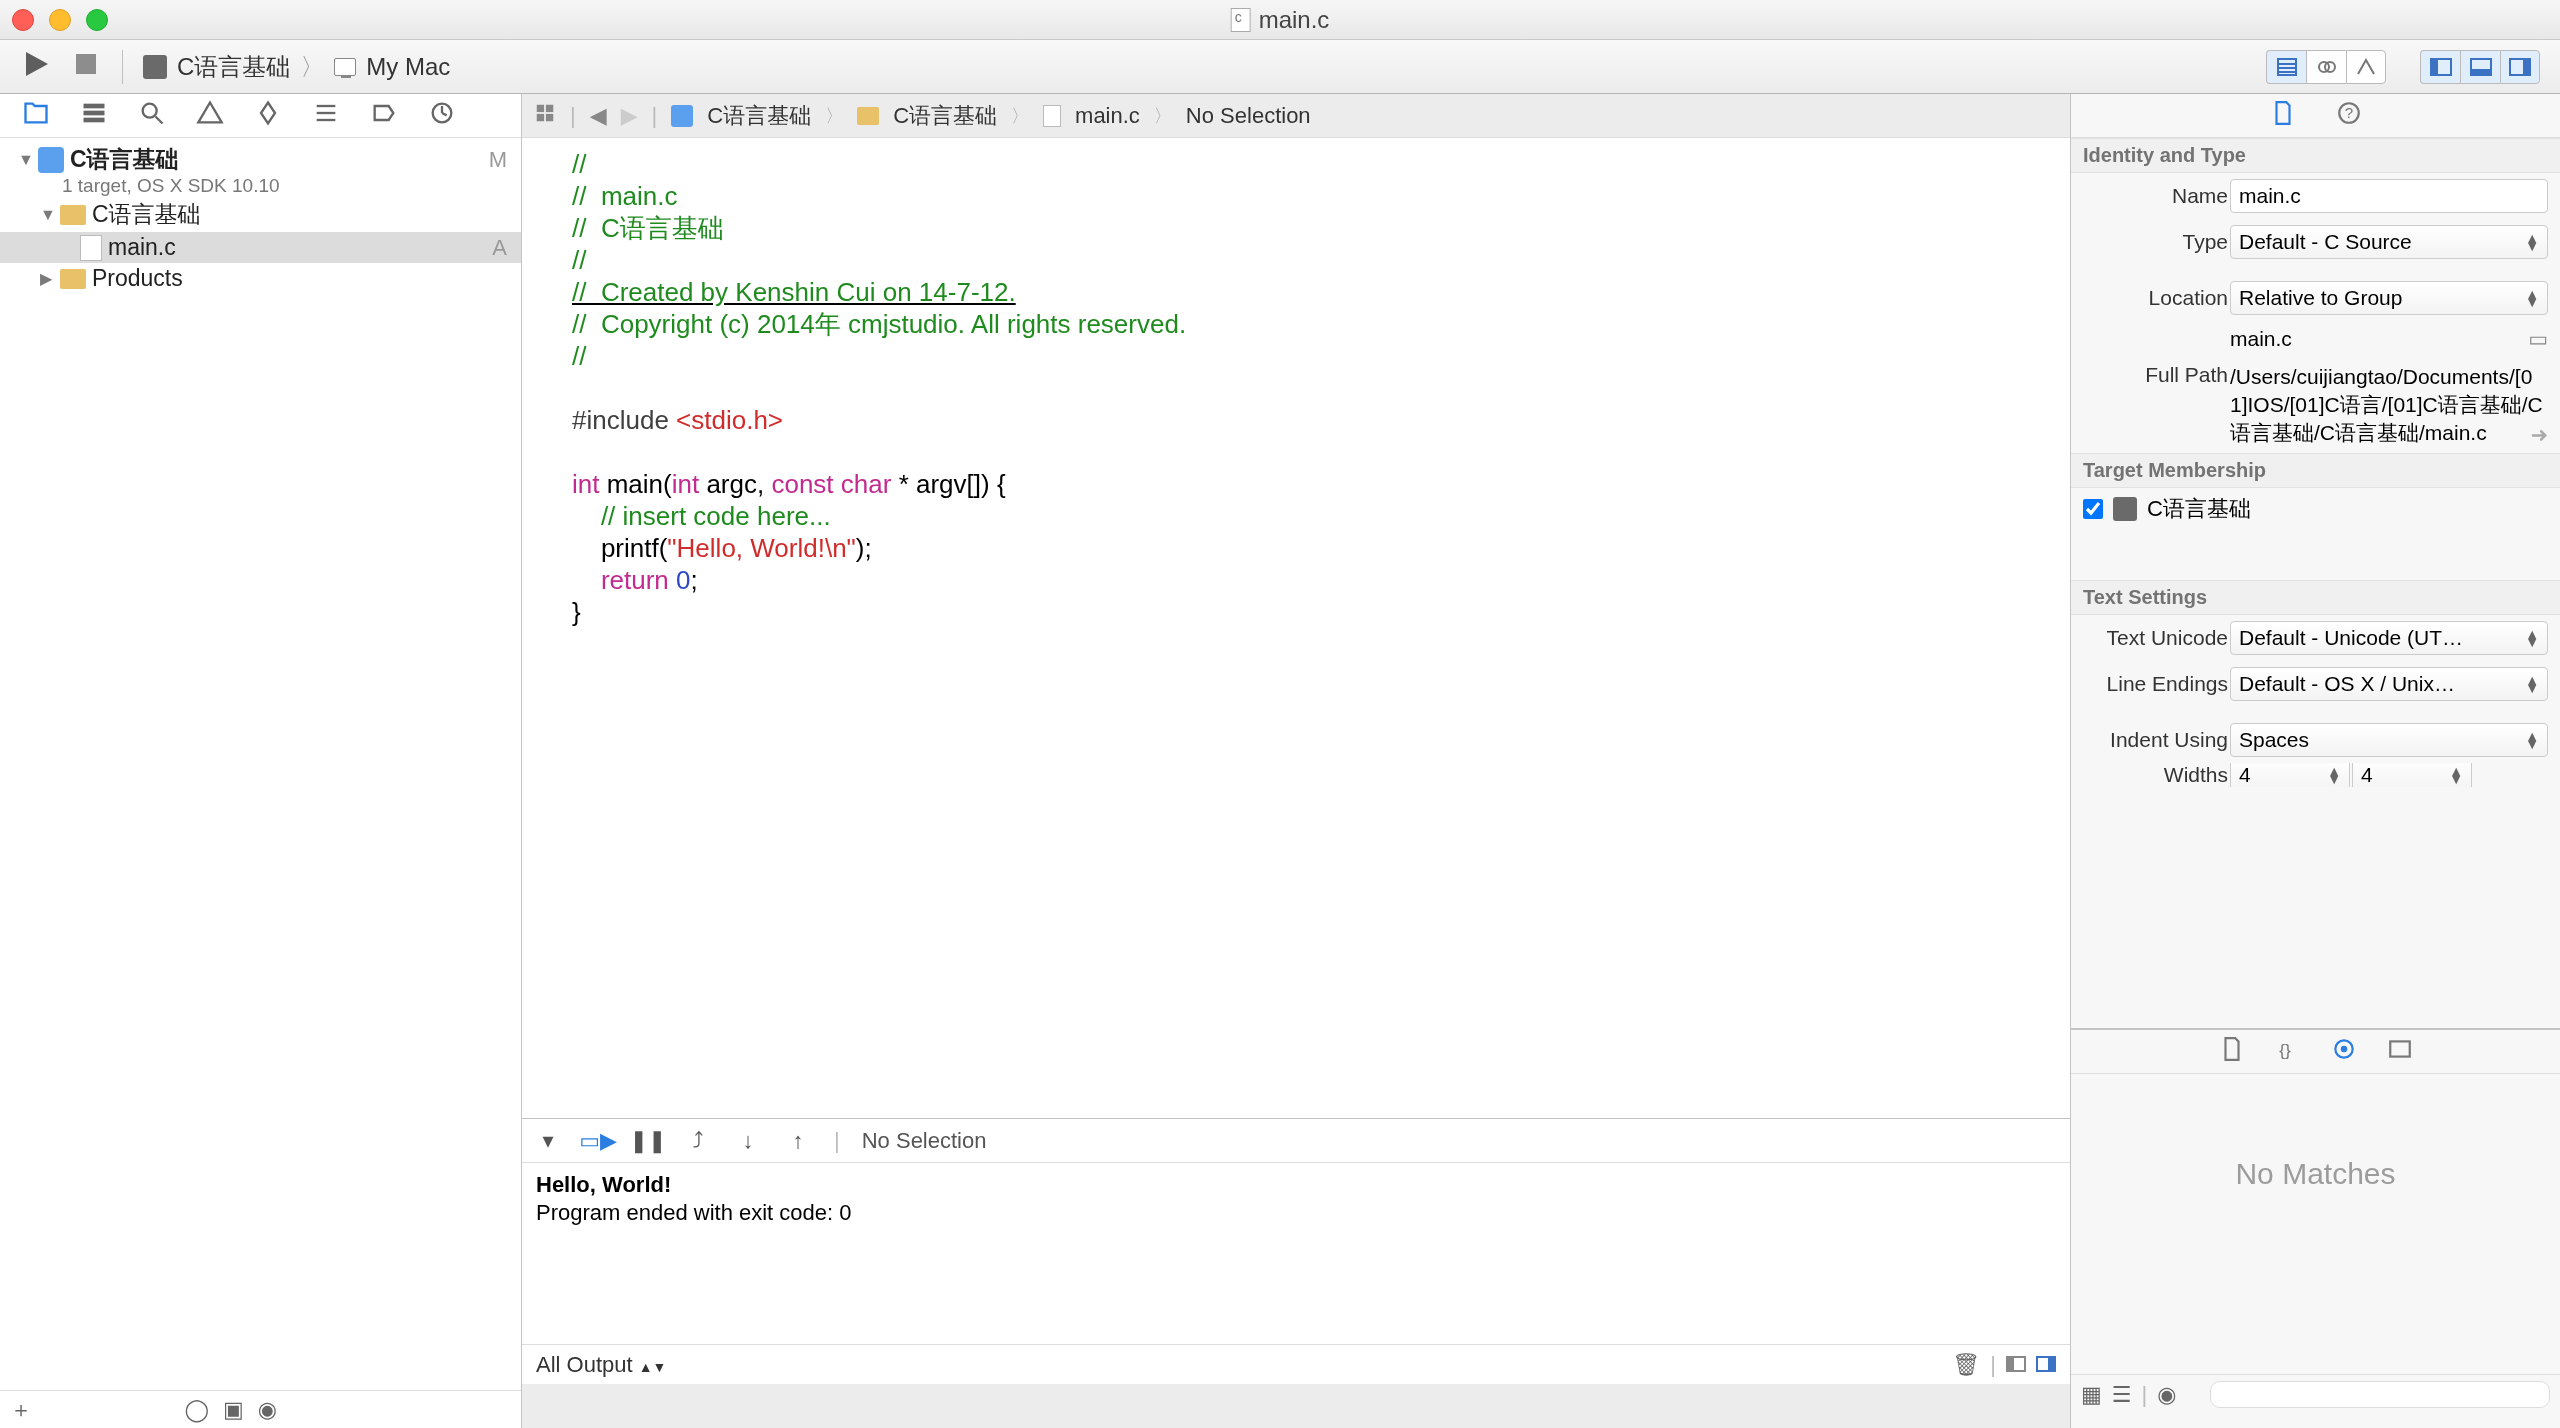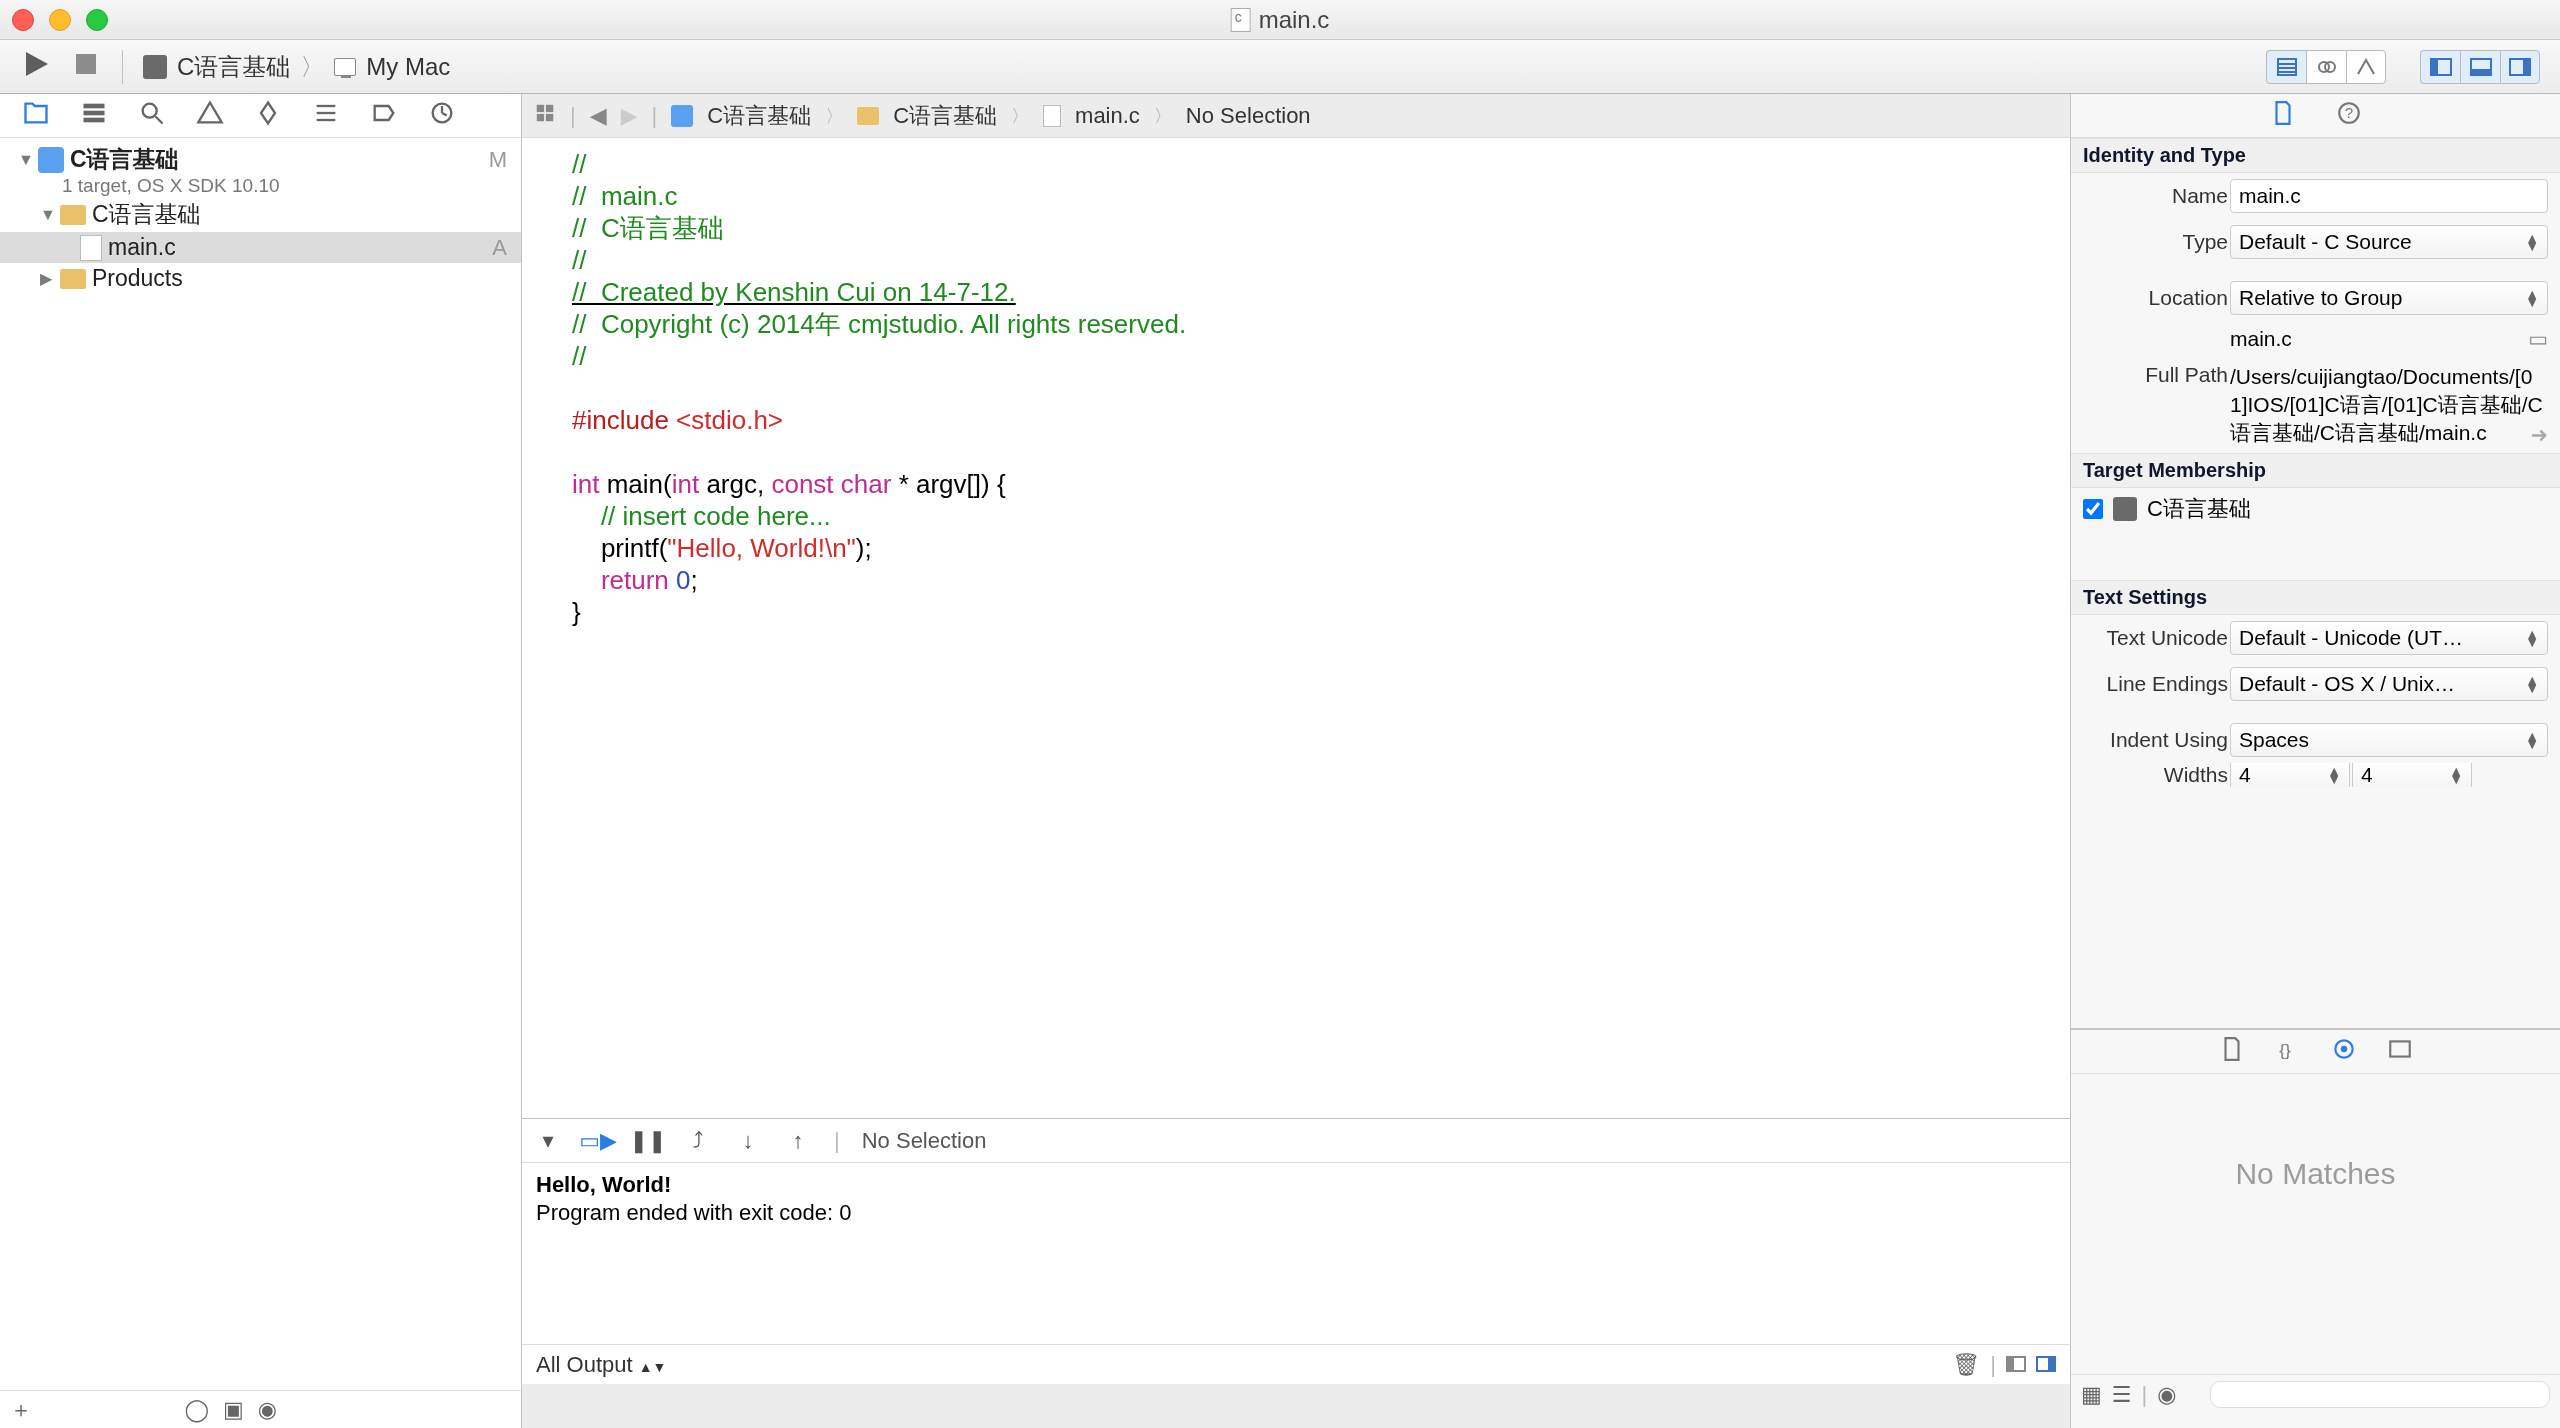--- a/index.html
+++ b/index.html
@@ -57,21 +57,21 @@
 
 .center { flex: 1; display: flex; flex-direction: column; }
 .jumpbar { height: 44px; border-bottom: 1px solid #ddd; display: flex; align-items: center; padding: 0 12px; gap: 14px; color: #333; font-size: 22px; }
 .jumpbar .chev { color:#aaa; font-size:18px;}
 .jumpbar .jicon{width:22px;height:22px;background:#5aa0ee;border-radius:3px;}
 .jumpbar .jfold{width:22px;height:18px;background:#e8c168;border-radius:2px;}
 .jumpbar .jfile{width:18px;height:22px;background:#fff;border:1px solid #bbb;}
 .editor-area { flex: 1; display:flex; flex-direction:column; }
 .code { flex:0 0 980px; padding: 10px 12px 0 50px; background: #fff; font-family: Menlo, Monaco, monospace; font-size: 26px; line-height: 32px; overflow:auto;}
 .c-comment { color: #1f8b1f; }
-.c-pp { color: #b91c1c; }
+.c-pp { color: #404040; }
 .c-ppinc { color: #d12c2c; }
 .c-kw { color: #c22b8f; }
 .c-str { color: #d12c2c; }
 .c-num { color: #3048c8; }
 
 
 .debug { border-top:1px solid #c4c4c4; display:flex; flex-direction:column; background:#fff; height: 266px;}
 .debug-bar { height: 44px; border-bottom:1px solid #ddd; display:flex; align-items:center; padding:0 12px; gap:22px; color:#555; font-size:22px;}
 .debug-bar .di{width:28px;height:24px; display:flex;align-items:center;justify-content:center;}
 .debug-bar .blue{color:#2a7de1;}
@@ -79,21 +79,21 @@
 .debug-out .b{font-weight:bold;}
 .debug-bottom { height:40px; border-top:1px solid #ddd; display:flex; align-items:center; padding:0 14px; gap:10px; color:#333; font-size:22px;}
 .debug-bottom .flex{flex:1;}
 .debug-bottom .di{color:#666;}
 
 
 .right { width: 490px; background: #f7f7f7; border-left: 1px solid #c4c4c4; display:flex; flex-direction:column;}
 .insp-tabs { height:44px; border-bottom:1px solid #ddd; display:flex; align-items:center; justify-content:center; gap:40px;}
 .insp-tabs svg{width:26px;height:26px;color:#777;}
 .insp-tabs .active svg{color:#2a7de1;}
-.section-h { background:#f0f0f0; border-top:1px solid #e1e1e1; border-bottom:1px solid #e1e1e1; padding:5px 12px; font-weight:bold; font-size:20px; color:#0f172a;}
+.section-h { background:#f0f0f0; border-top:1px solid #e1e1e1; border-bottom:1px solid #e1e1e1; padding:5px 12px; font-weight:bold; font-size:20px; color:#737373;}
 .formrow { display:flex; align-items:center; padding:6px 12px; gap:2px; font-size:21px;}
 .formrow .lbl{ width:145px; text-align:right; color:#333;}
 .formrow input[type=text]{ flex:1; border:1px solid #ccc; border-radius:4px; padding:4px 8px; font-size:21px; background:#fff;}
 .formrow .sel{ flex:1; border:1px solid #ccc; border-radius:4px; padding:4px 8px; background:linear-gradient(#fff,#f3f3f3); display:flex; align-items:center; justify-content:space-between;}
 .formrow .sel .ud{font-size:14px;color:#666;display:flex;flex-direction:column;line-height:8px;}
 .target-row{display:flex;align-items:center;gap:10px;padding:6px 12px;font-size:22px;}
 .target-row input[type=checkbox]{width:20px;height:20px;}
 .target-row .proj-icon{width:24px;height:24px;background:#6a6a6a;border-radius:3px;}
 .lib-area{flex:0 0 400px; border-top:2px solid #c4c4c4;}
 .lib-tabs{height:44px;border-bottom:1px solid #ddd;display:flex;align-items:center;justify-content:center;gap:30px;}

